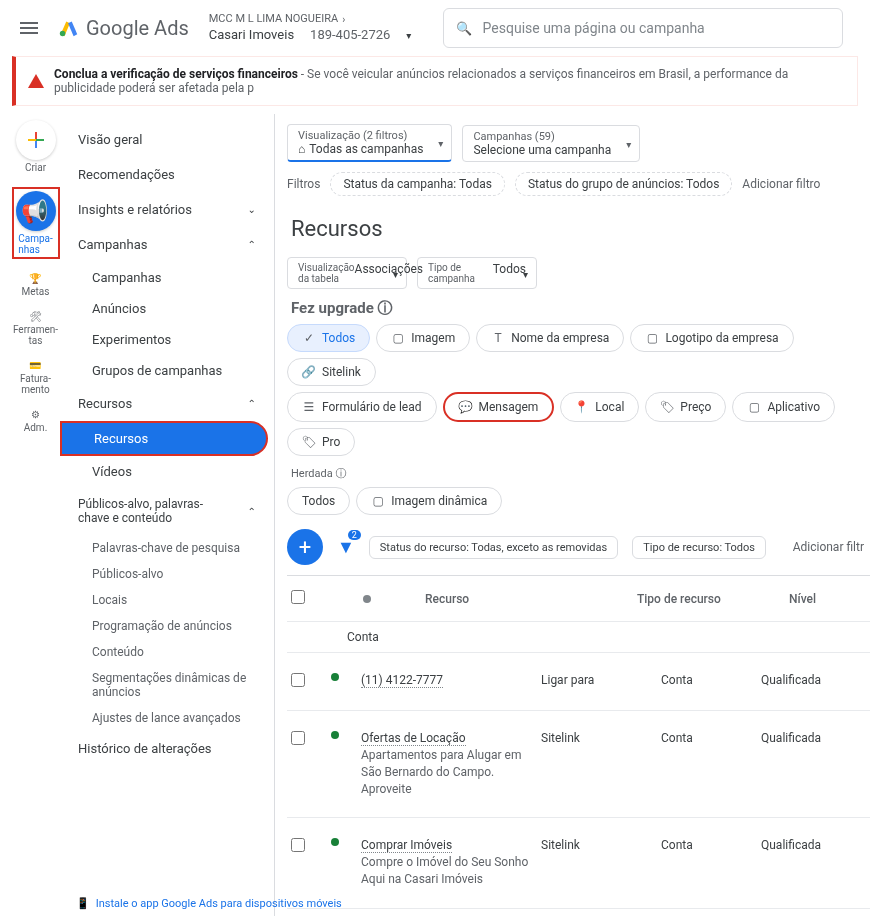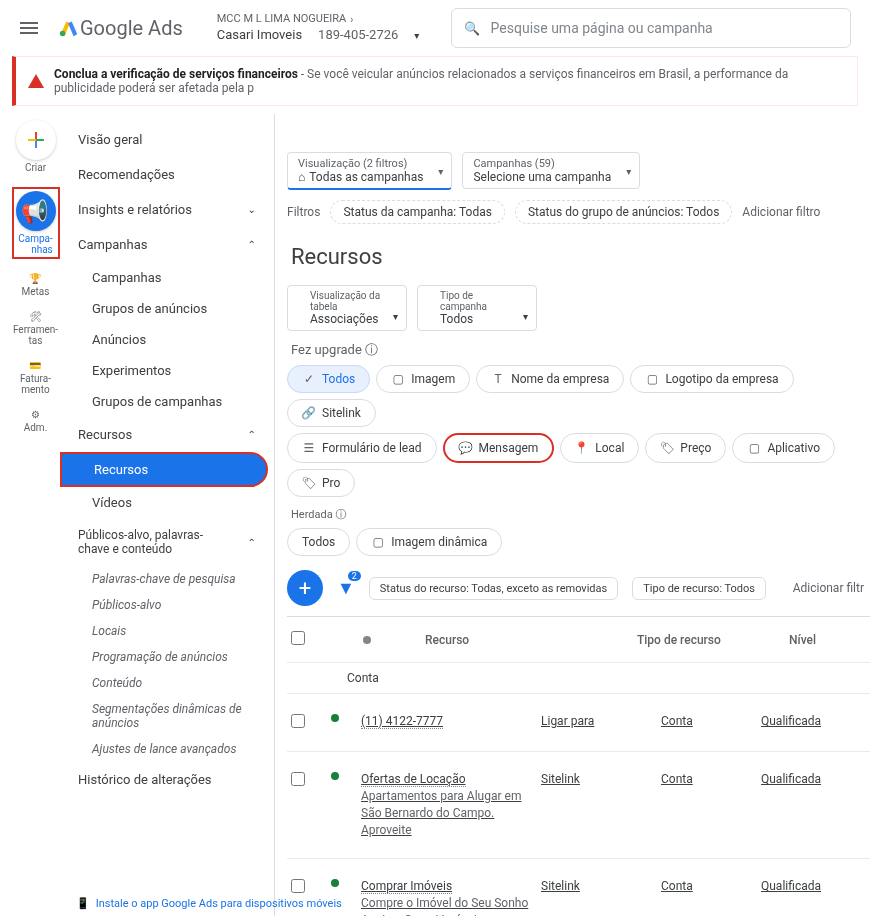--- a/index.html
+++ b/index.html
@@ -1,23 +1,23 @@
 <!DOCTYPE html>
 <html><head>
 <meta charset="utf-8">
 <style>
 * { box-sizing: border-box; margin: 0; padding: 0; font-family: 'Google Sans', Roboto, Arial, sans-serif; }
 body { background: #fff; color: #3c4043; font-size: 13px; width: 870px; height: 916px; overflow: hidden; }
 .header { display: flex; align-items: center; height: 56px; padding: 0 12px; gap: 12px; }
 .menu-icon { cursor: pointer; padding: 8px; }
 .menu-icon div { width: 18px; height: 2px; background: #5f6368; margin: 3px 0; }
-.logo { display: flex; align-items: center; }
+.logo { display: flex; align-items: center; gap: 6px; }
 .logo-g svg { width: 22px; height: 22px; }
 .logo-text { font-size: 20px; color: #5f6368; }
-.acct { display: flex; flex-direction: column; font-size: 11px; color: #5f6368; line-height: 1.3; margin-left: 22px; }
+.acct { display: flex; flex-direction: column; font-size: 11px; color: #5f6368; line-height: 1.3; margin-left: 8px; }
 .acct .line1 { display: flex; align-items: center; gap: 4px; }
 .acct .line2 { display: flex; align-items: center; gap: 16px; font-size: 13px; color: #3c4043; }
 .chev { font-size: 10px; }
 .search-box { flex: 0 0 400px; height: 40px; border: 1px solid #dadce0; border-radius: 6px; display: flex; align-items: center; padding: 0 12px; gap: 10px; color: #80868b; margin-left: 20px; }
 .search-box input { border: none; outline: none; font-size: 14px; flex: 1; color: #3c4043; }
 .search-box input::placeholder { color: #80868b; }
 .alert-bar { margin: 0 12px 8px; border: 1px solid #fce8e6; border-left: 4px solid #d93025; background: #fff; padding: 10px 12px; font-size: 12px; color: #5f6368; display: flex; align-items: center; gap: 10px; }
 .alert-bar b { color: #202124; }
 .tri { width: 0; height: 0; border-left: 8px solid transparent; border-right: 8px solid transparent; border-bottom: 14px solid #d93025; position: relative; }
 .layout { display: flex; height: calc(100% - 100px); }
@@ -29,53 +29,53 @@
 .rail .btn.campaigns .lbl { color: #1a73e8; }
 .plus { position: relative; width: 16px; height: 16px; }
 .plus::before, .plus::after { content: ''; position: absolute; background: #34a853; }
 .plus::before { left: 7px; top: 0; width: 2px; height: 16px; background: linear-gradient(#ea4335 0 50%, #4285f4 50%); }
 .plus::after { top: 7px; left: 0; height: 2px; width: 16px; background: linear-gradient(90deg, #fbbc04 0 50%, #34a853 50%); }
 .nav { width: 215px; border-right: 1px solid #dadce0; padding: 8px 0; overflow-y: auto; font-size: 13px; }
 .nav-item { padding: 10px 18px; display: flex; justify-content: space-between; align-items: center; cursor: pointer; color: #3c4043; }
 .nav-sub { padding: 8px 18px 8px 32px; cursor: pointer; color: #3c4043; }
 .nav-sub.active { background: #1a73e8; color: #fff; border-radius: 0 20px 20px 0; margin-right: 6px; }
 .nav-sub.hl { border: 2px solid #d93025; }
-.nav-sub2 { padding: 6px 18px 6px 32px; font-size: 12px; color: #5f6368; cursor: pointer; font-style: italic; }
+.nav-sub2 { padding: 6px 18px 6px 32px; font-size: 12px; color: #5f6368; cursor: pointer; }
 .main { flex: 1; padding: 10px 0 0 12px; overflow: hidden; }
-.top-filters { display: flex; gap: 10px; align-items: flex-start; margin-top: 28px; }
+.top-filters { display: flex; gap: 10px; align-items: flex-end; }
 .dd { border: 1px solid #dadce0; border-radius: 4px; padding: 4px 28px 4px 10px; position: relative; font-size: 11px; }
 .dd .l1 { color: #5f6368; }
 .dd .l2 { color: #3c4043; font-size: 12px; display: flex; align-items: center; gap: 4px; }
 .dd.viz { border-bottom: 2px solid #1a73e8; }
 .dd .arrow { position: absolute; right: 8px; top: 50%; transform: translateY(-50%); font-size: 10px; color: #5f6368; }
 .filter-row { display: flex; align-items: center; gap: 10px; margin-top: 10px; font-size: 12px; color: #5f6368; }
 .chip { border: 1px dashed #dadce0; border-radius: 14px; padding: 4px 12px; color: #3c4043; font-size: 12px; }
 .h1 { font-size: 22px; color: #3c4043; margin: 20px 0 16px 4px; }
 .sel-row { display: flex; gap: 10px; margin-bottom: 10px; }
-.sel { border: 1px solid #dadce0; border-radius: 4px; padding: 4px 22px; width: 120px; display: flex; flex-direction: column; position: relative; }
+.sel { border: 1px solid #dadce0; border-radius: 4px; padding: 4px 10px; width: 120px; display: flex; flex-direction: row; position: relative; }
 .sel .lbl { font-size: 10px; color: #5f6368; }
 .sel .val { font-size: 12px; color: #3c4043; }
 .sel .ar { position: absolute; right: 8px; bottom: 8px; font-size: 10px; }
-.upg { font-size: 13px; color: #5f6368; margin: 8px 0 6px 4px; }
+.upg { font-size: 15px; color: #5f6368; margin: 8px 0 6px 4px; font-weight: bold; }
 .pill-row { display: flex; gap: 6px; flex-wrap: wrap; margin-bottom: 6px; }
 .pill { border: 1px solid #dadce0; border-radius: 16px; padding: 6px 14px; font-size: 12px; color: #3c4043; display: flex; align-items: center; gap: 6px; }
 .pill.active { color: #1a73e8; border-color: #c6dafc; background: #e8f0fe; }
 .pill.hl { border: 2px solid #d93025; }
 .pill .ico { width: 14px; height: 14px; display: inline-flex; align-items: center; justify-content: center; font-size: 12px; color: #5f6368; }
 .inherit { font-size: 11px; color: #5f6368; margin: 10px 0 6px 4px; }
 .action-row { display: flex; align-items: center; gap: 14px; margin: 14px 0 10px; }
 .fab { width: 36px; height: 36px; border-radius: 50%; background: #1a73e8; color: #fff; display: flex; align-items: center; justify-content: center; font-size: 22px; }
 .funnel { color: #1a73e8; font-size: 18px; position: relative; }
 .funnel .badge { position: absolute; top: -6px; right: -6px; background: #1a73e8; color: #fff; font-size: 9px; border-radius: 8px; padding: 0 4px; }
 .chipf { border: 1px solid #dadce0; border-radius: 6px; padding: 4px 10px; font-size: 11px; color: #3c4043; }
 .addf { margin-left: auto; font-size: 12px; color: #5f6368; padding-right: 6px; }
 .table { border-top: 1px solid #dadce0; }
 .trh, .tr { display: grid; grid-template-columns: 40px 30px 180px 120px 100px 100px; align-items: center; padding: 10px 4px; border-bottom: 1px solid #e8eaed; font-size: 12px; }
 .trh { color: #5f6368; font-weight: 500; padding: 14px 4px; gap: 32px; }
-.tr { align-items: flex-start; padding: 20px 4px; text-decoration: underline; }
+.tr { align-items: flex-start; padding: 20px 4px; }
 .dot { width: 8px; height: 8px; border-radius: 50%; background: #188038; }
 .dot.grey { background: #80868b; }
 .rlink { color: #3c4043; border-bottom: 1px dotted #80868b; }
 .rdesc { color: #5f6368; margin-top: 2px; line-height: 1.4; }
 .acct-row { padding: 8px 4px 8px 60px; font-size: 12px; color: #3c4043; border-bottom: 1px solid #e8eaed; }
 .install { position: fixed; bottom: 6px; left: 76px; font-size: 11px; color: #1a73e8; display: flex; align-items: center; gap: 6px; }
 input[type=checkbox] { width: 14px; height: 14px; }
 </style>
 </head>
 <body>
@@ -121,21 +121,21 @@
     <div class="btn">
         <div class="circ">
           <span class="plus"></span>
         </div>
         <span class="lbl">Criar</span>
       </div>
     <div class="btn campaigns">
         <div class="circ">
           <span>📢</span>
         </div>
-        <span class="lbl" style="white-space:pre-line;text-align:right">Campa-
+        <span class="lbl" style="white-space:pre-line;text-align:left">Campa-
 nhas</span>
       </div>
     <div class="btn">
         <span>🏆</span>
         <span class="lbl">Metas</span>
       </div>
     <div class="btn">
         <span>🛠</span>
         <span class="lbl" style="white-space:pre-line;text-align:center">Ferramen-
 tas</span>
@@ -160,21 +160,20 @@
       </div>
     <div class="nav-item">
         <span>Insights e relatórios</span>
         <span class="chev">⌄</span>
       </div>
     <div class="nav-item">
         <span>Campanhas</span>
         <span class="chev">⌃</span>
       </div>
     <div class="nav-sub">Campanhas</div>
-    <div class="nav-sub">Grupos de anúncios</div>
     <div class="nav-sub">Anúncios</div>
     <div class="nav-sub">Experimentos</div>
     <div class="nav-sub">Grupos de campanhas</div>
     <div class="nav-item">
         <span>Recursos</span>
         <span class="chev">⌃</span>
       </div>
     <div class="nav-sub active hl">Recursos</div>
     <div class="nav-sub">Vídeos</div>
     <div class="nav-item" style="font-size:12px">

